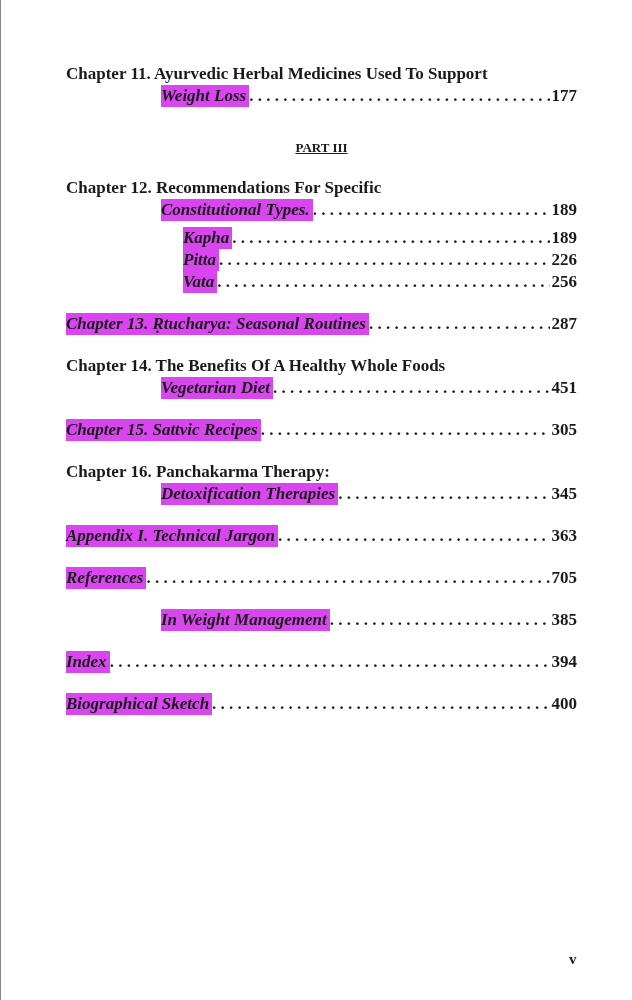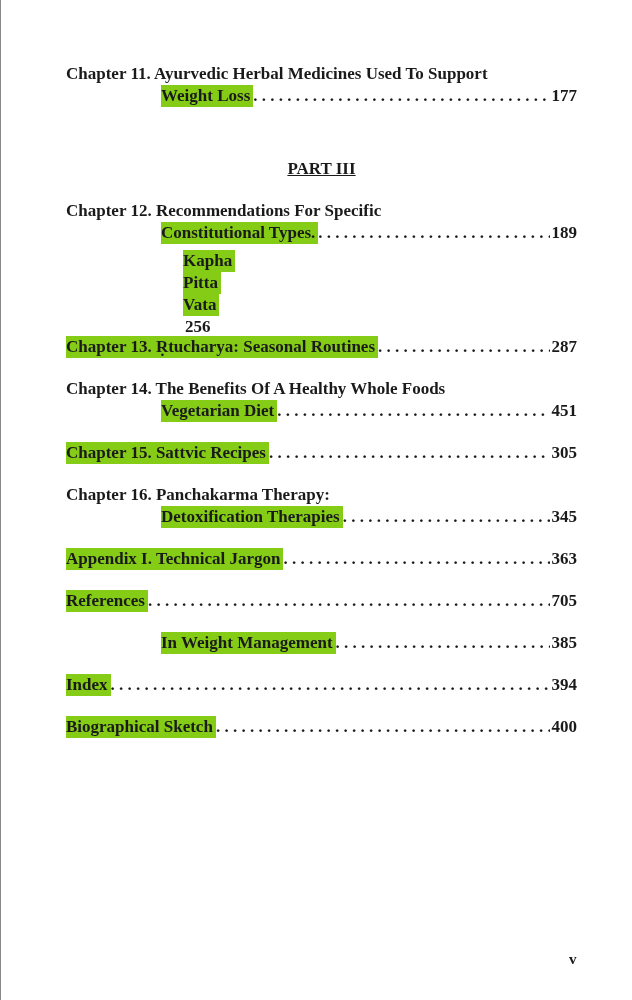--- a/index.html
+++ b/index.html
@@ -12,34 +12,34 @@
     border-left: 1px solid #888; box-sizing: border-box;
   }
   .toc { position: absolute; left: 65px; width: 511px; top: 63px; }
   .line {
     position: relative; font-weight: bold; font-size: 17px; line-height: 22px;
     white-space: nowrap; height: 22px;
   }
   .leader {
     display: flex; align-items: baseline; height: 22px;
   }
-  .leader .txt { white-space: nowrap; padding-right: 3px; background: #84cc16; }
+  .leader .txt { white-space: nowrap; padding-right: 3px; background: #d946ef; font-style: italic; }
   .leader .dots {
     flex: 1; overflow: hidden; white-space: nowrap; letter-spacing: 4.6px;
   }
   .leader .dots::before {
     content: ". . . . . . . . . . . . . . . . . . . . . . . . . . . . . . . . . . . . . . . . . . . . . . . . . . . . . . . . . . . . . . . . . . . . . . . . . . . . . . . . . . . . . . . . . . . . . . . . . . . . . .";
     letter-spacing: 0;
   }
   .leader .pg { padding-left: 2px; white-space: nowrap; }
   .indent1 { padding-left: 95px; }
-  .indent2 { padding-left: 117px; flex-direction: column; }
+  .indent2 { padding-left: 117px; }
   .part {
-    text-align: center; font-weight: bold; font-size: 17px; text-decoration: underline;
-    margin: 52px 0 21px 0;
+    text-align: center; font-weight: bold; font-size: 13px; text-decoration: underline;
+    margin: 33px 0 21px 0;
   }
   .gap { height: 20px; }
   .gap-sm { height: 6px; }
   .folio {
     position: absolute; left: 568px; top: 951px; font-weight: bold; font-size: 15px;
   }
 </style>
 </head>
 <body>
 

